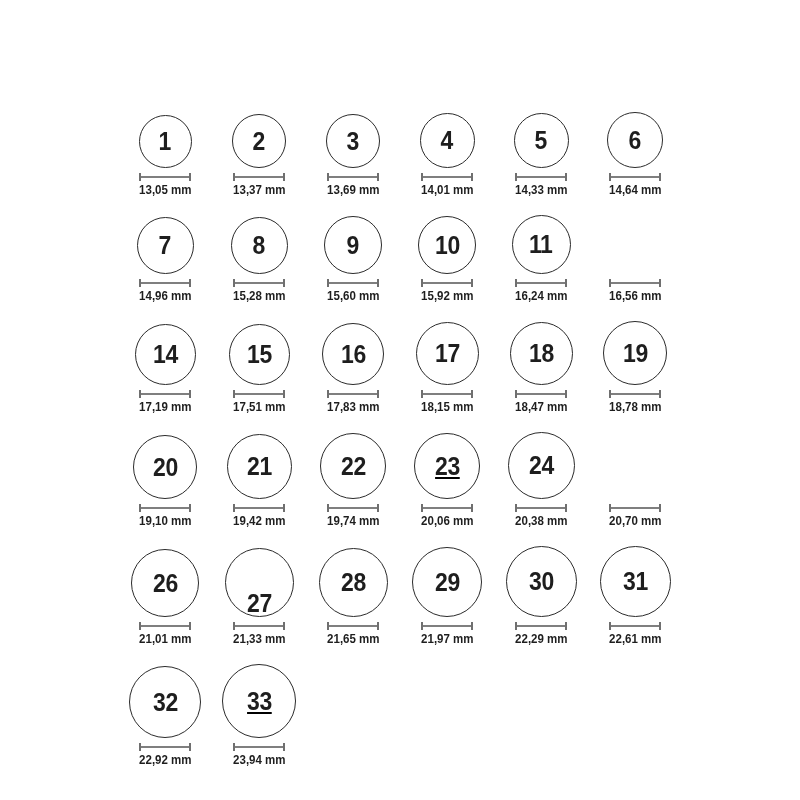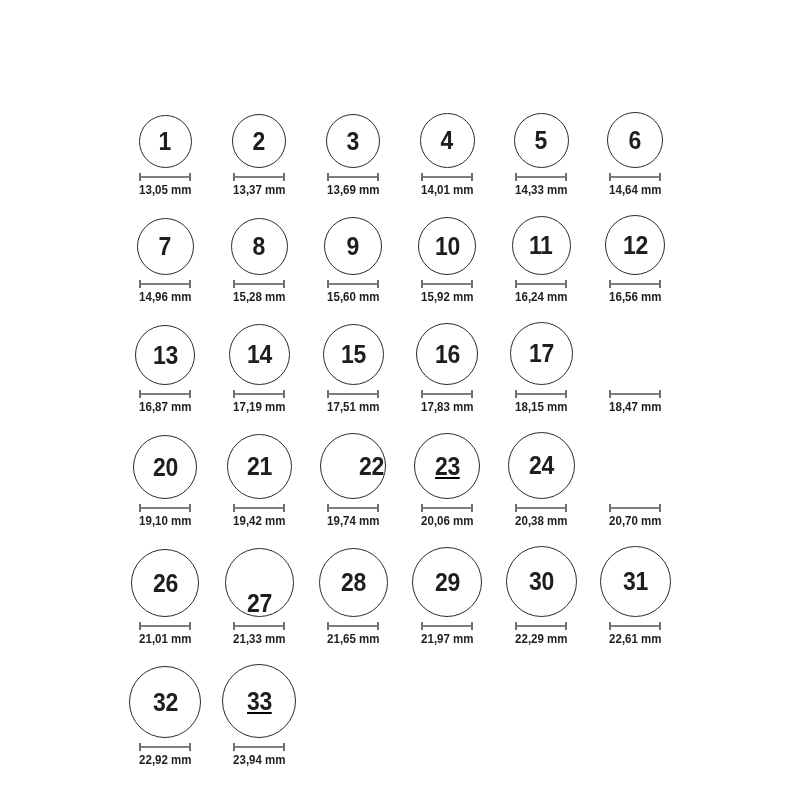--- a/index.html
+++ b/index.html
@@ -213,42 +213,28 @@
     </div>
     <div class="measure-line">
       <span class="bar"></span>
       <span class="tick left"></span>
       <span class="tick right"></span>
     </div>
     <div class="diameter-label">16,24 mm</div>
   </div>
 
   <div class="ring-cell">
-    <div class="ring-circle" style="width: 60px; height: 60px;">
-      <span class="ring-number">12</span>
-    </div>
     <div class="measure-line">
       <span class="bar"></span>
       <span class="tick left"></span>
       <span class="tick right"></span>
     </div>
     <div class="diameter-label">16,56 mm</div>
   </div>
 
-  <div class="ring-cell">
-    <div class="ring-circle" style="width: 60px; height: 60px;">
-      <span class="ring-number">13</span>
-    </div>
-    <div class="measure-line">
-      <span class="bar"></span>
-      <span class="tick left"></span>
-      <span class="tick right"></span>
-    </div>
-    <div class="diameter-label">16,87 mm</div>
-  </div>
 
   <div class="ring-cell">
     <div class="ring-circle" style="width: 61px; height: 61px;">
       <span class="ring-number">14</span>
     </div>
     <div class="measure-line">
       <span class="bar"></span>
       <span class="tick left"></span>
       <span class="tick right"></span>
     </div>
@@ -285,28 +271,42 @@
     </div>
     <div class="measure-line">
       <span class="bar"></span>
       <span class="tick left"></span>
       <span class="tick right"></span>
     </div>
     <div class="diameter-label">18,15 mm</div>
   </div>
 
   <div class="ring-cell">
+    <div class="ring-circle" style="width: 63px; height: 63px;">
+      <span class="ring-number">18</span>
+    </div>
     <div class="measure-line">
       <span class="bar"></span>
       <span class="tick left"></span>
       <span class="tick right"></span>
     </div>
     <div class="diameter-label">18,47 mm</div>
   </div>
 
+  <div class="ring-cell">
+    <div class="ring-circle" style="width: 64px; height: 64px;">
+      <span class="ring-number">19</span>
+    </div>
+    <div class="measure-line">
+      <span class="bar"></span>
+      <span class="tick left"></span>
+      <span class="tick right"></span>
+    </div>
+    <div class="diameter-label">18,78 mm</div>
+  </div>
 
   <div class="ring-cell">
     <div class="ring-circle" style="width: 64px; height: 64px;">
       <span class="ring-number">20</span>
     </div>
     <div class="measure-line">
       <span class="bar"></span>
       <span class="tick left"></span>
       <span class="tick right"></span>
     </div>
@@ -319,21 +319,21 @@
     </div>
     <div class="measure-line">
       <span class="bar"></span>
       <span class="tick left"></span>
       <span class="tick right"></span>
     </div>
     <div class="diameter-label">19,42 mm</div>
   </div>
 
   <div class="ring-cell">
-    <div class="ring-circle" style="width: 66px; height: 66px; justify-content: flex-end;">
+    <div class="ring-circle" style="width: 66px; height: 66px;">
       <span class="ring-number">22</span>
     </div>
     <div class="measure-line">
       <span class="bar"></span>
       <span class="tick left"></span>
       <span class="tick right"></span>
     </div>
     <div class="diameter-label">19,74 mm</div>
   </div>
 

